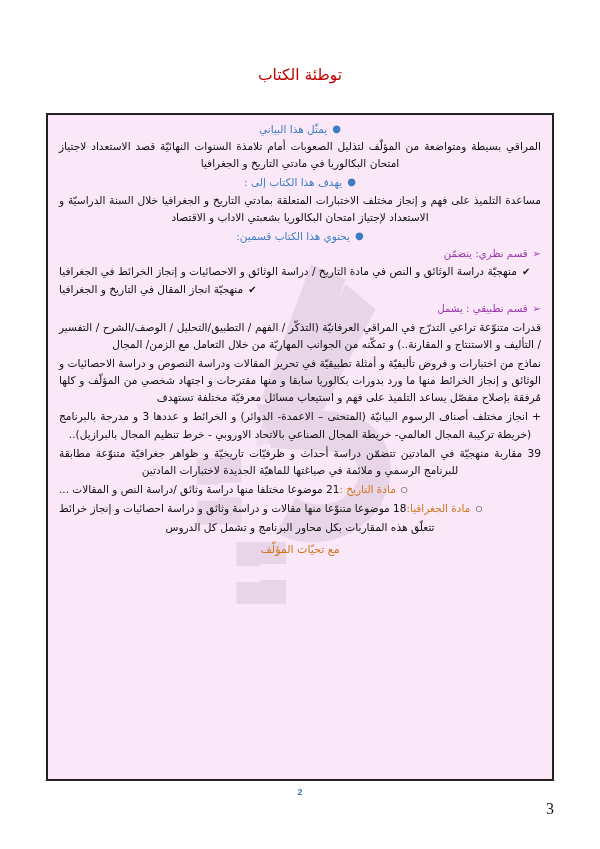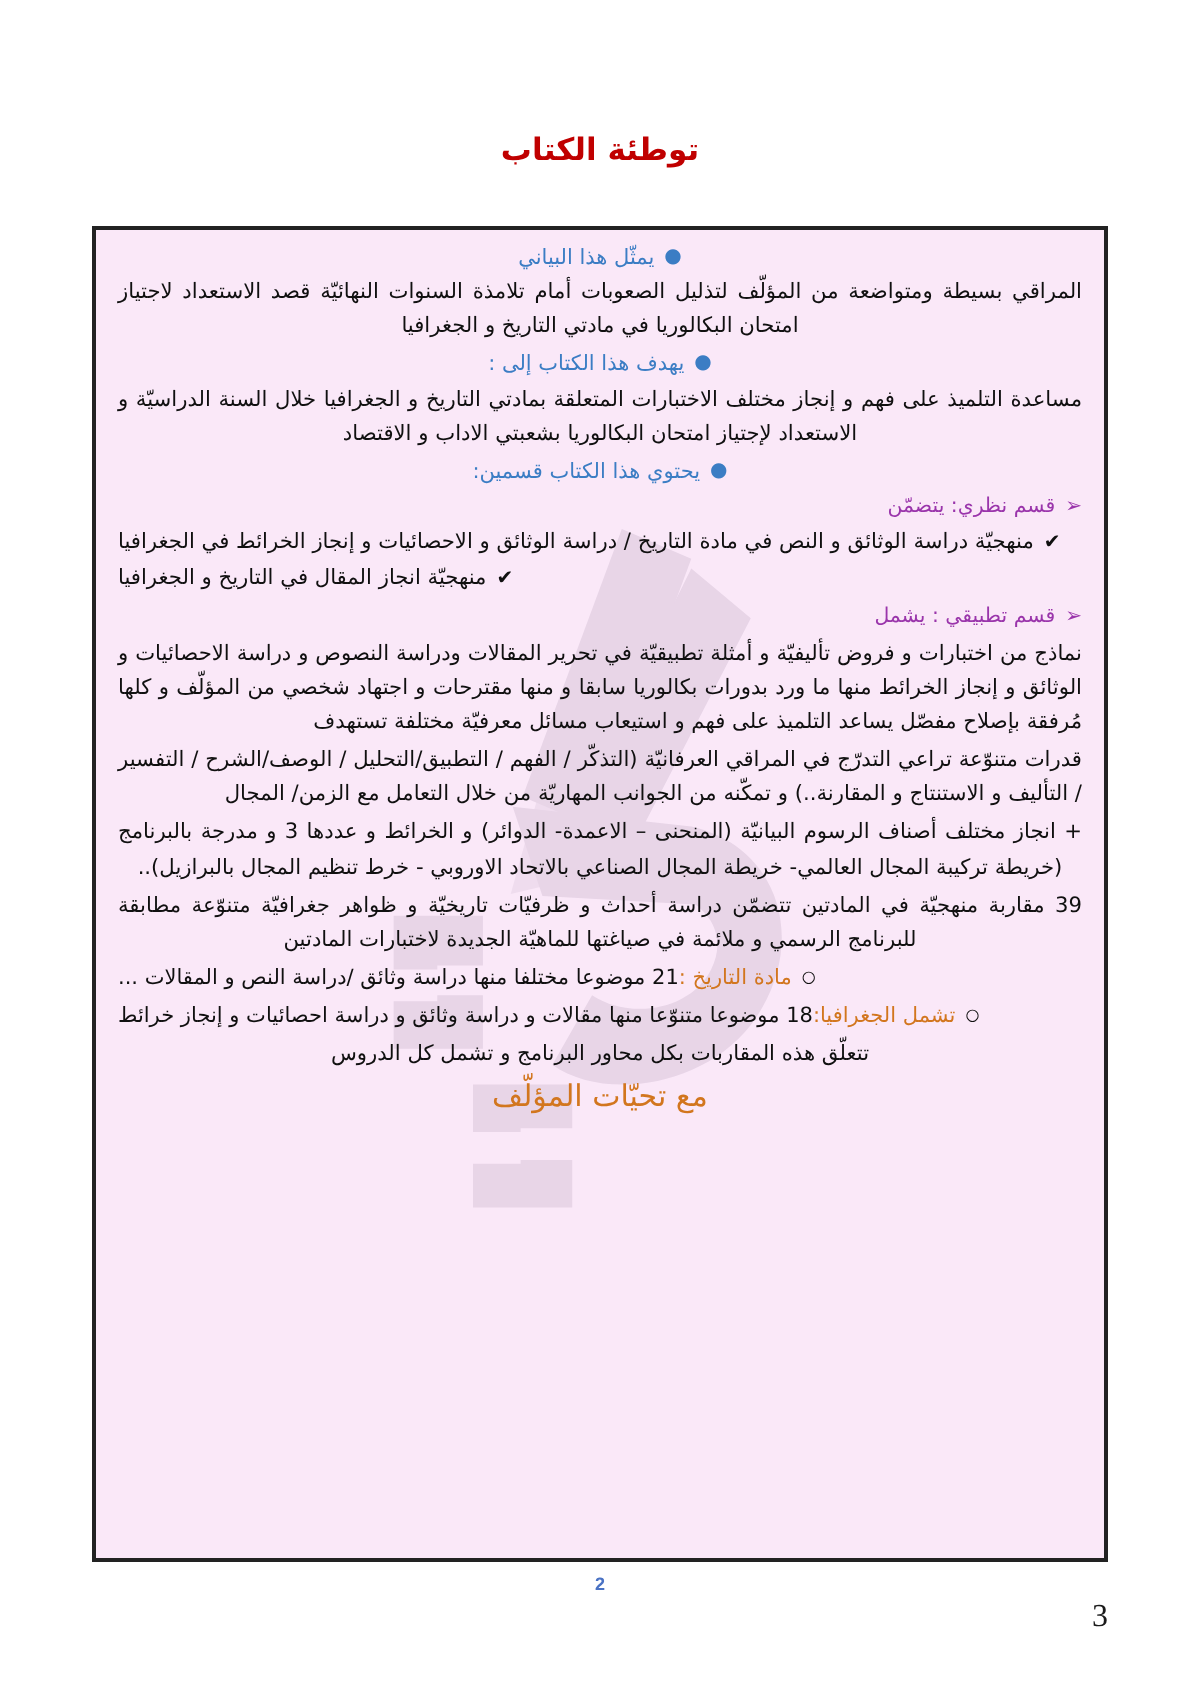--- a/index.html
+++ b/index.html
@@ -25,21 +25,21 @@
 
   
   .doc-title {
     position: absolute;
     top: 66px;
     left: 0;
     width: 600px;
     text-align: center;
     color: #c00000;
     font-size: 15.5px;
-    font-weight: bold;
+    font-weight: normal;
     font-family: "DejaVu Sans", sans-serif;
     direction: rtl;
     letter-spacing: 0px;
   }
 
   
   .content-box {
     position: absolute;
     left: 46px;
     top: 113px;
@@ -136,21 +136,21 @@
   .circle-item .ring {
     display: inline-block;
     margin-left: 5px;
     font-size: 8px;
     vertical-align: 1px;
   }
   .subject-label { color: #d2761e; }
 
   .closing-note {
     color: #d2761e;
-    font-size: 15px;
+    font-size: 11px;
     direction: rtl;
     text-align: right;
     margin-top: 5px;
     padding-right: 0;
   }
   .closing-wrap {
     text-align: center;
   }
 
   .page-number-inner {
@@ -219,32 +219,32 @@
       </div>
 
       <div class="check-item">
         <span class="tick">✔</span><span>منهجيّة انجاز المقال في التاريخ و الجغرافيا</span>
       </div>
 
       <div class="sub-head">
         <span class="arrow">➢</span><span>قسم تطبيقي : يشمل</span>
       </div>
 
+      <div class="para justify-last-right">قدرات متنوّعة تراعي التدرّج في المراقي العرفانيّة (التذكّر / الفهم / التطبيق/التحليل / الوصف/الشرح / التفسير / التأليف  و الاستنتاج و المقارنة..) و تمكّنه من الجوانب المهاريّة  من خلال التعامل مع الزمن/ المجال</div>
       <div class="para justify-last-right">نماذج من اختبارات و فروض تأليفيّة  و أمثلة تطبيقيّة في تحرير المقالات ودراسة النصوص  و دراسة الاحصائيات و الوثائق  و إنجاز الخرائط منها ما ورد بدورات بكالوريا سابقا و منها مقترحات و اجتهاد شخصي من المؤلّف و كلها مُرفقة  بإصلاح مفصّل يساعد التلميذ على فهم و استيعاب مسائل معرفيّة مختلفة تستهدف</div>
-      <div class="para justify-last-right">قدرات متنوّعة تراعي التدرّج في المراقي العرفانيّة (التذكّر / الفهم / التطبيق/التحليل / الوصف/الشرح / التفسير / التأليف  و الاستنتاج و المقارنة..) و تمكّنه من الجوانب المهاريّة  من خلال التعامل مع الزمن/ المجال</div>
       <div class="para">+ انجاز مختلف أصناف الرسوم البيانيّة  (المنحنى – الاعمدة- الدوائر) و الخرائط و عددها 3 و مدرجة بالبرنامج (خريطة تركيبة المجال العالمي- خريطة المجال الصناعي بالاتحاد الاوروبي - خرط تنظيم المجال بالبرازيل)..</div>
 
       <div class="para">39 مقاربة منهجيّة في المادتين تتضمّن دراسة أحداث و ظرفيّات  تاريخيّة و ظواهر جغرافيّة متنوّعة مطابقة للبرنامج الرسمي و ملائمة في صياغتها للماهيّة الجديدة لاختبارات المادتين</div>
 
       <div class="circle-item">
         <span class="ring">○</span><span class="subject-label">مادة التاريخ :</span><span>21 موضوعا مختلفا منها دراسة وثائق /دراسة النص و المقالات ...</span>
       </div>
 
       <div class="circle-item">
-        <span class="ring">○</span><span class="subject-label">تشمل الجغرافيا:</span><span>18 موضوعا متنوّعا منها مقالات و دراسة وثائق و دراسة احصائيات و إنجاز خرائط</span>
+        <span class="ring">○</span><span class="subject-label">مادة الجغرافيا:</span><span>18 موضوعا متنوّعا منها مقالات و دراسة وثائق و دراسة احصائيات و إنجاز خرائط</span>
       </div>
 
       <div class="para">تتعلّق هذه المقاربات بكل محاور البرنامج و تشمل كل الدروس</div>
 
       <div class="closing-wrap">
         <span class="closing-note">مع تحيّات  المؤلّف</span>
       </div>
 
     </div>
   </div>

